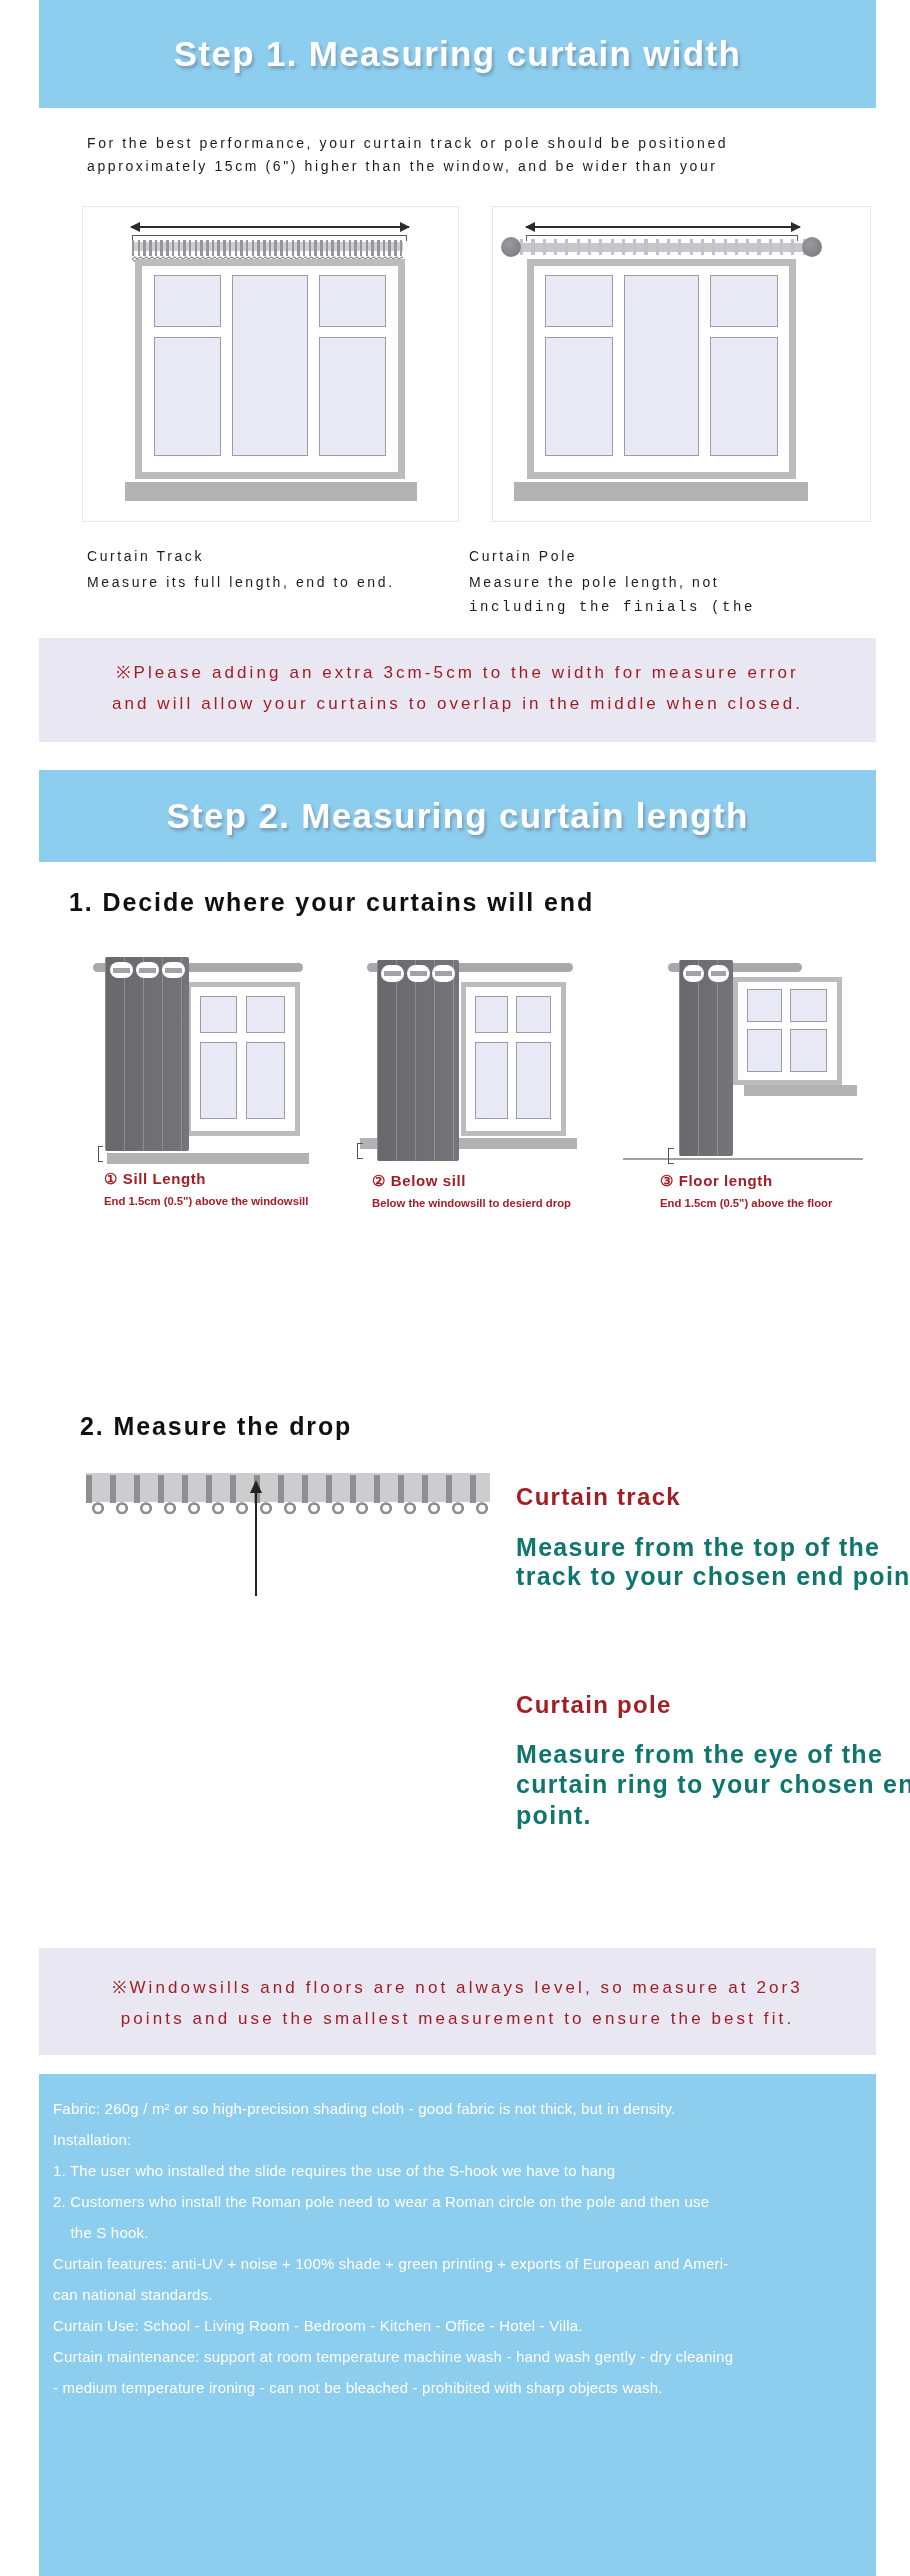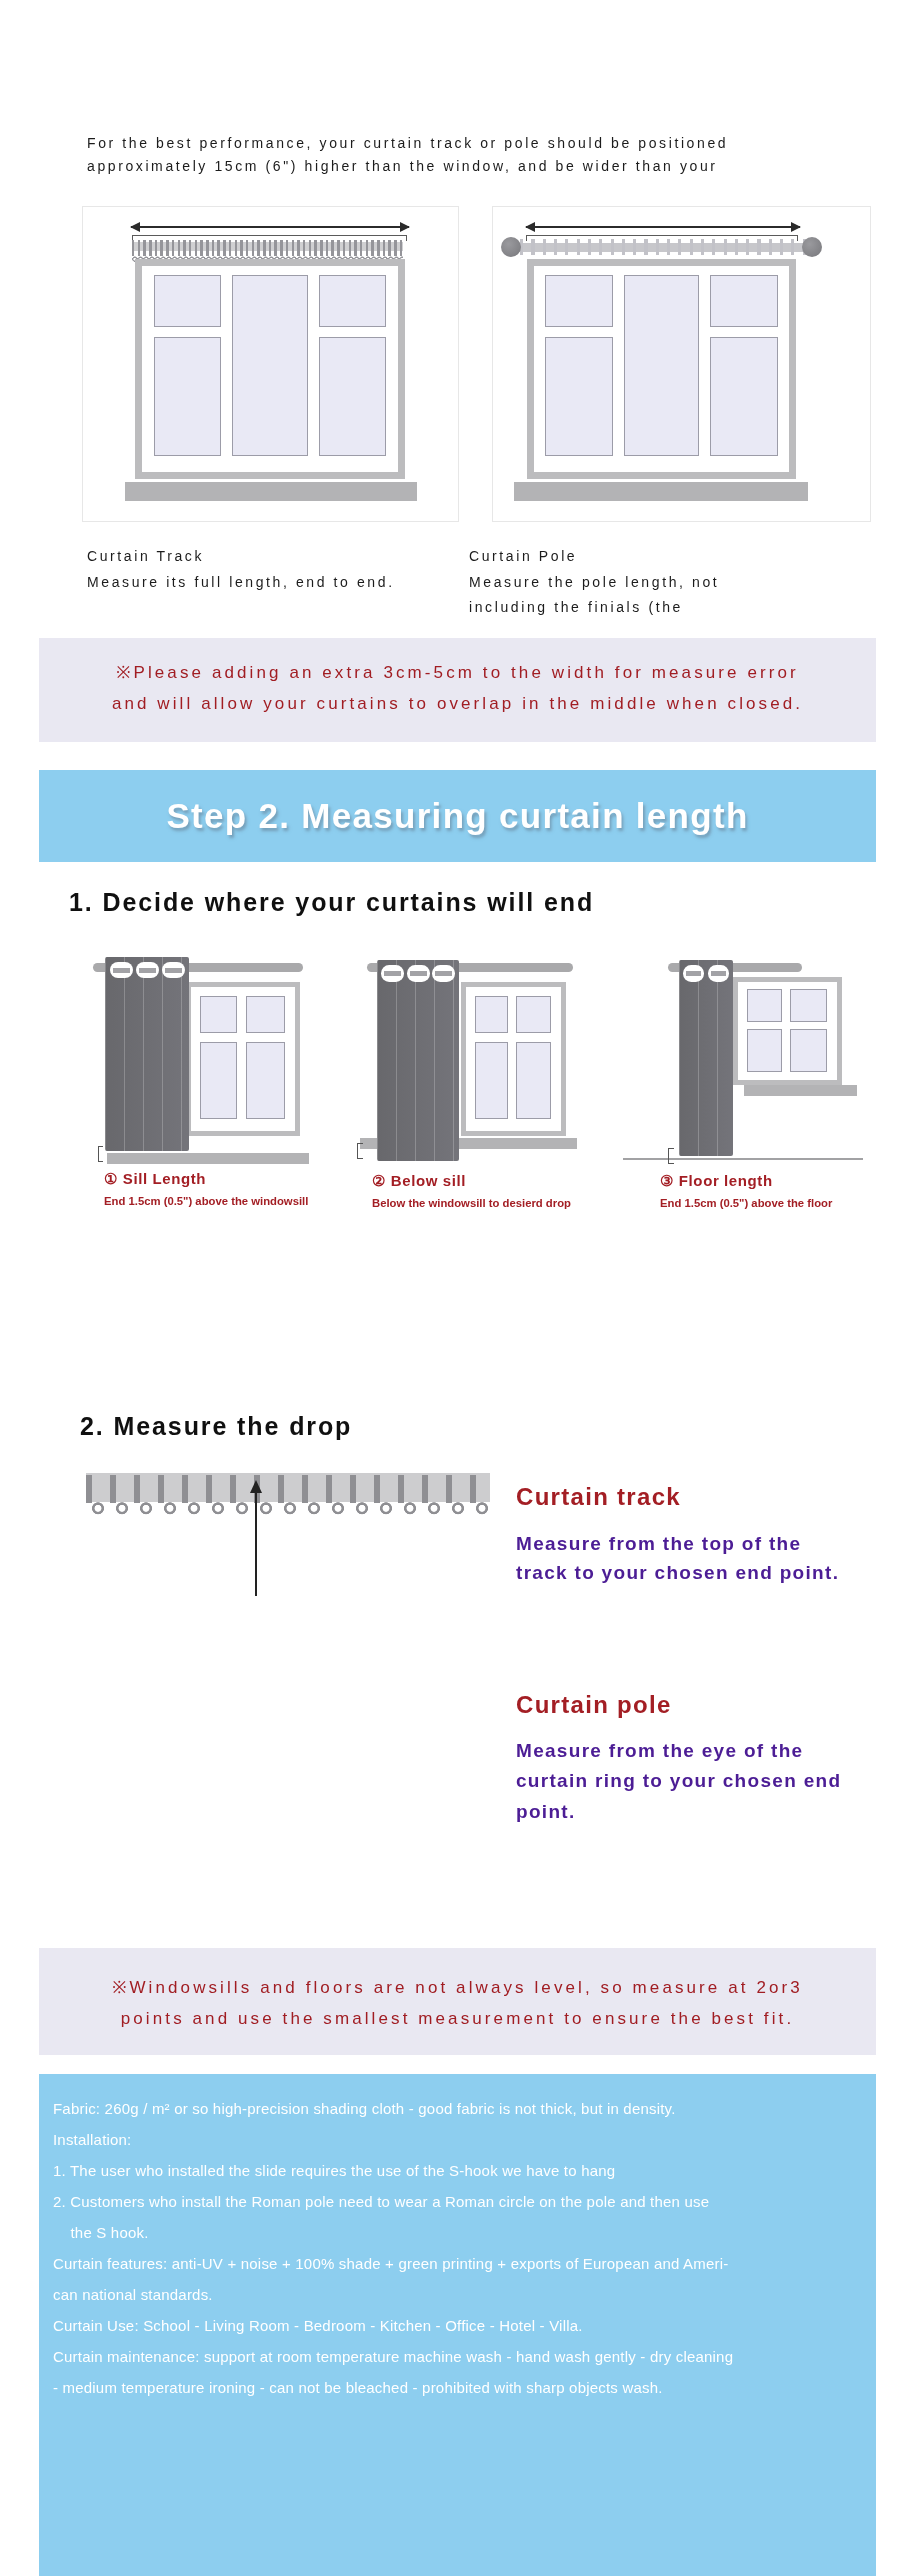--- a/index.html
+++ b/index.html
@@ -12,21 +12,21 @@
   .band-text-sub{font-weight:bold;font-size:28px;letter-spacing:0px;color:#ffffff;margin-left:14px;
              text-shadow:1.9px 2.5px 3.1px rgba(96,118,138,.55);}
   
   .body-text{position:absolute;font-size:14px;letter-spacing:2.6px;color:#1c1c1c;white-space:nowrap;}
   .subhead{position:absolute;font-weight:bold;font-size:25px;letter-spacing:1.9px;color:#101010;white-space:nowrap;}
   .note{position:absolute;left:39px;width:837px;background:#e9e8f2;text-align:center;}
   .note-line{font-size:17px;letter-spacing:3.1px;color:#a11d23;line-height:31px;white-space:nowrap;}
   .flabel{position:absolute;font-size:15px;font-weight:bold;letter-spacing:0.6px;color:#a31e24;white-space:nowrap;}
   .fdesc{position:absolute;font-size:11.3px;font-weight:bold;letter-spacing:0px;color:#a31e24;white-space:nowrap;}
   .rtitle{position:absolute;font-size:24px;font-weight:bold;letter-spacing:1.3px;color:#a31e24;white-space:nowrap;}
-  .rline{position:absolute;font-size:19px;font-weight:bold;letter-spacing:1.3px;color:#4c1d95;white-space:nowrap;text-align:right;}
+  .rline{position:absolute;font-size:25px;font-weight:bold;letter-spacing:1.3px;color:#0f766e;white-space:nowrap;text-align:right;}
   
   .fig{position:absolute;background:#fff;border:0.6px solid #e7e7e7;}
   .fig2{position:absolute;background:#fff;}
   
   .darrow{position:absolute;height:1.9px;background:#2b2b2b;}
   .darrow::before,.darrow::after{content:"";position:absolute;top:-4.4px;width:0;height:0;
       border-top:5px solid transparent;border-bottom:5px solid transparent;}
   .darrow::before{left:-0.6px;border-right:10px solid #2b2b2b;}
   .darrow::after{right:-0.6px;border-left:10px solid #2b2b2b;}
   
@@ -72,20 +72,23 @@
   .eyelabel{position:absolute;font-size:29px;font-weight:bold;color:#161616;z-index:4;white-space:nowrap;}
   
   .footer{position:absolute;left:39px;width:837px;background:#8dceef;box-sizing:border-box;padding:19px 0 0 14px;}
   .fline{font-size:15px;letter-spacing:0.2px;color:#ffffff;line-height:31px;white-space:pre;}
 </style>
 </head>
 <body>
 
 <div class="page">
 
+  <div class="band" style="top:0;height:108px;">
+    <span class="band-text">Step 1. Measuring curtain width</span>
+  </div>
 
   <div class="body-text" style="left:87px;top:135px;">For the best performance, your curtain track or pole should be positioned</div>
   <div class="body-text" style="left:87px;top:158px;">approximately 15cm (6") higher than the window, and be wider than your</div>
 
   <div class="fig" style="left:82px;top:206px;width:375px;height:314px;">
     <div class="darrow" style="left:48px;top:19px;width:278px;"></div>
     <div class="mline" style="left:49px;top:28px;width:275px;"></div>
     <div class="trackbar" style="left:49px;top:35px;width:271px;height:9.4px;"></div>
     <div class="hooks" style="left:49px;top:33px;width:271px;height:16.4px;"></div>
     <div class="ringsrow" style="left:49px;top:49px;width:271px;height:7px;"></div>
@@ -113,21 +116,21 @@
       <div class="pane" style="left:69.2%;top:4.3%;width:26.3%;height:25.2%;"></div>
       <div class="pane" style="left:69.2%;top:34.5%;width:26.3%;height:57.5%;"></div>
     </div>
     <div class="sill" style="left:21.4px;top:275px;width:294px;height:19px;"></div>
   </div>
 
   <div class="body-text" style="left:87px;top:548px;">Curtain Track</div>
   <div class="body-text" style="left:87px;top:574px;">Measure its full length, end to end.</div>
   <div class="body-text" style="left:469px;top:548px;">Curtain Pole</div>
   <div class="body-text" style="left:469px;top:574px;">Measure the pole length, not</div>
-  <div class="body-text" style="left:469px;top:599px;">including the finials (the</div>
+  <div class="body-text" style="left:469px;top:599px;font-family:Liberation Mono, monospace;">including the finials (the</div>
 
   <div class="note" style="top:638px;height:104px;padding-top:19px;box-sizing:border-box;">
     <div class="note-line">※Please adding an extra 3cm-5cm to the width for measure error</div>
     <div class="note-line">and will allow your curtains to overlap in the middle when closed.</div>
   </div>
 
   <div class="band" style="top:770px;height:92px;">
     <span class="band-text">Step 2. Measuring curtain length</span>
   </div>
 

